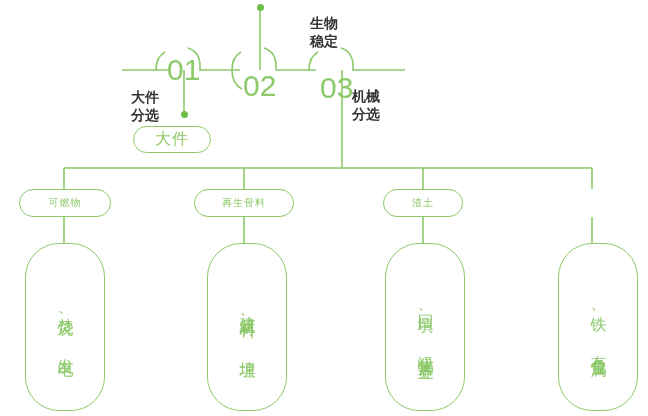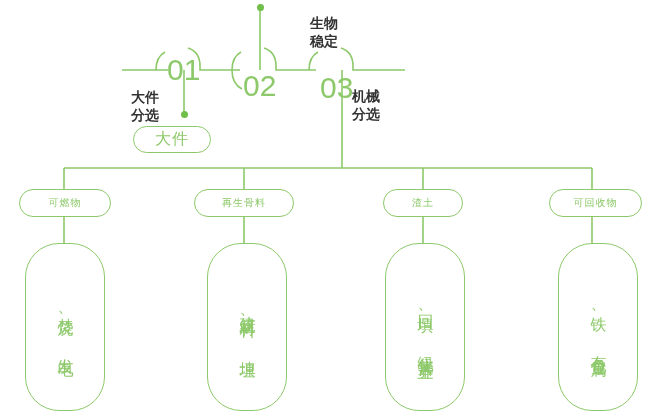--- a/index.html
+++ b/index.html
@@ -182,21 +182,20 @@
 分选</div>
 
   <div class="dot d-bulky"></div>
   <div class="dot d-bio"></div>
 
   <div class="pill pill-bulky">大件</div>
 
   <div class="pill pill-cat c0">可燃物</div>
   <div class="pill pill-cat c1">再生骨料</div>
   <div class="pill pill-cat c2">渣土</div>
-  <div class="pill pill-cat c3">可回收物</div>
 
   <div class="vbox v0">
     <div class="vtext">焚烧、 发电</div>
   </div>
   <div class="vbox v1">
     <div class="vtext">建筑材料、 填埋</div>
   </div>
   <div class="vbox v2">
     <div class="vtext">回填、 绿化营养土</div>
   </div>

